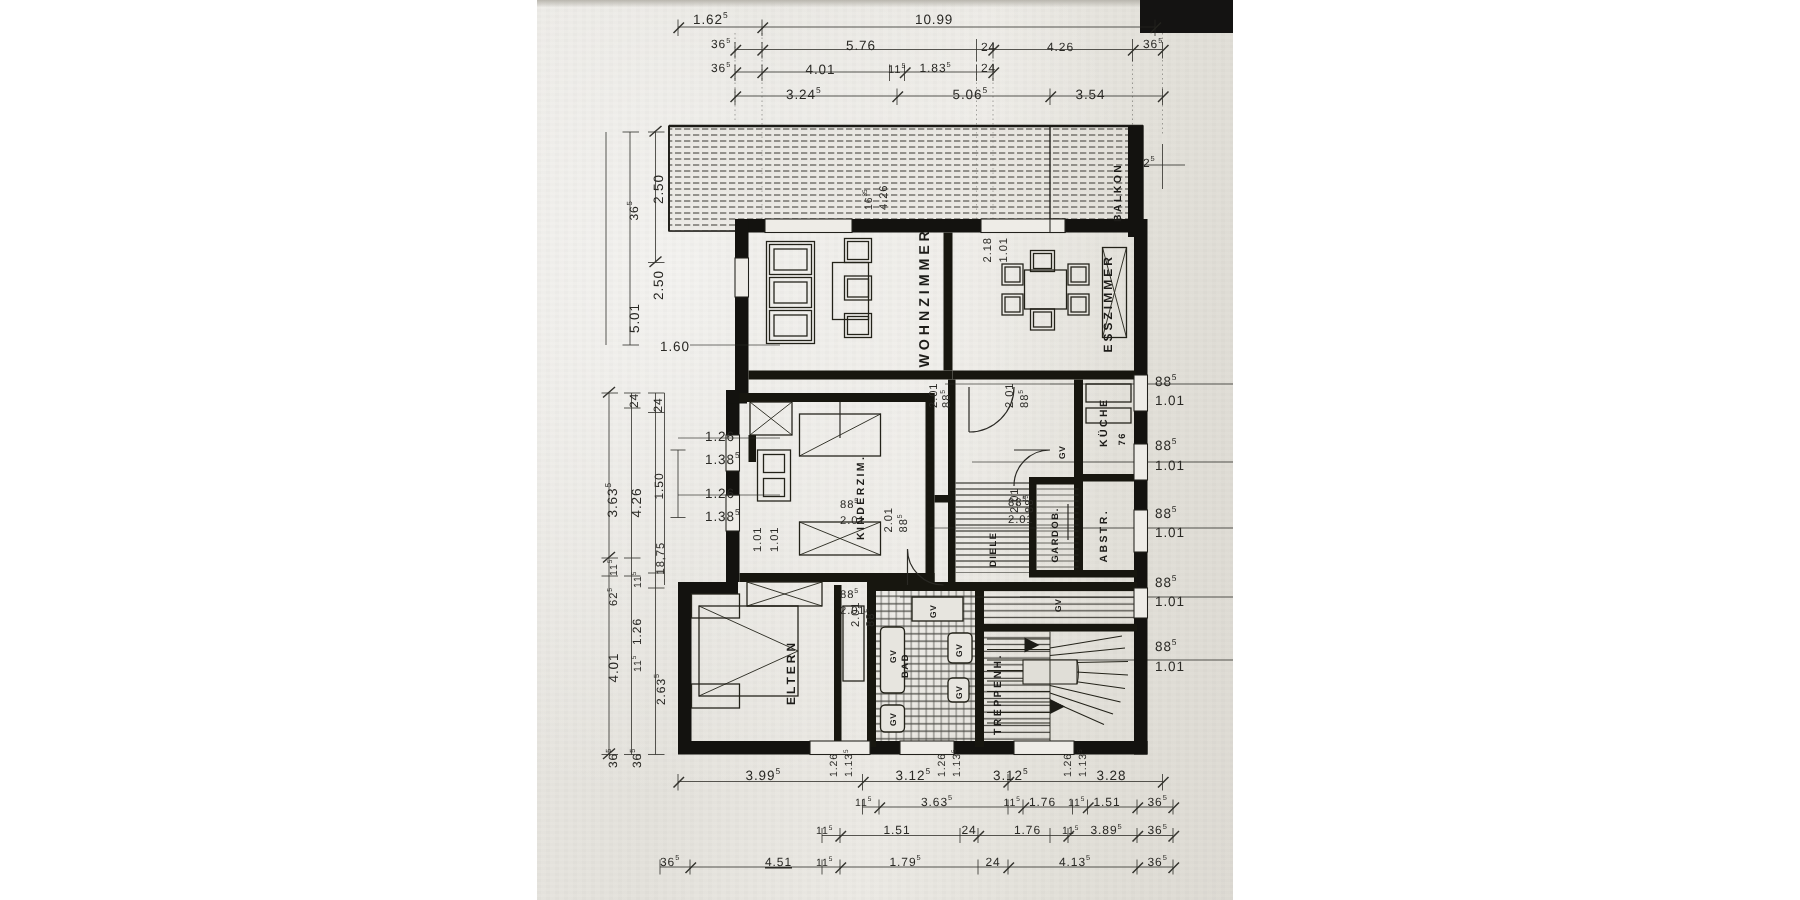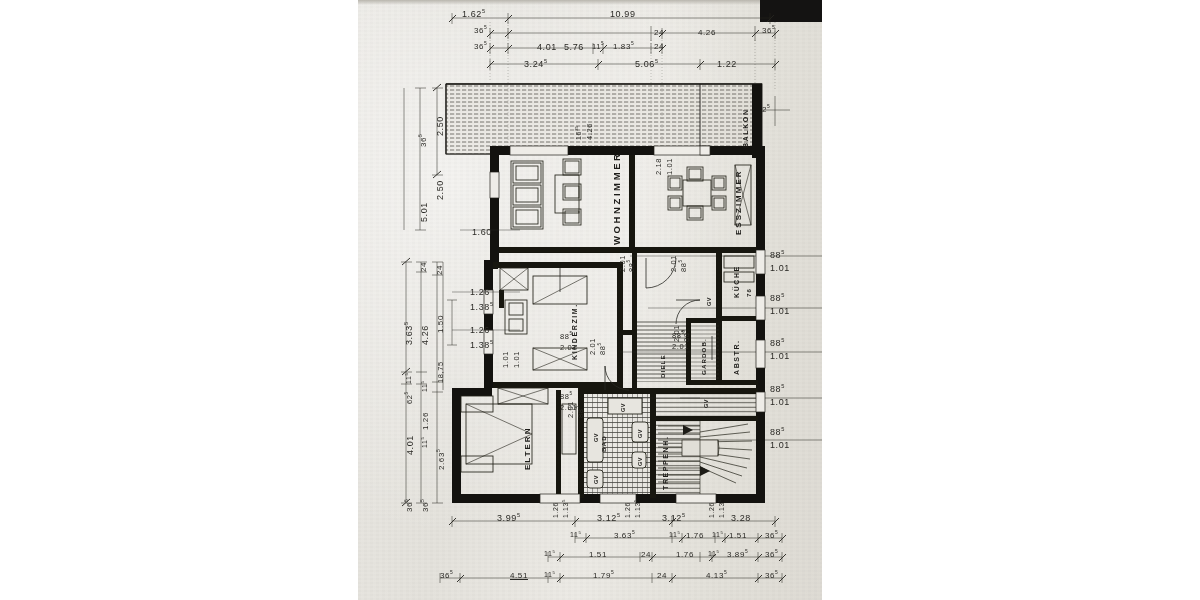--- a/index.html
+++ b/index.html
@@ -460,34 +460,34 @@
   <div class="room v tiny" style="left:637px;top:438px;">GV</div>
   <div class="room v tiny" style="left:637px;top:466px;">GV</div>
   <div class="room v tiny" style="left:620px;top:412px;">GV</div>
   <div class="room v tiny" style="left:706px;top:306px;">GV</div>
   <div class="room v tiny" style="left:703px;top:408px;">GV</div>
 
   <div class="dim d9" style="left:462px;top:8px;"><span>1.62</span><span class="sup">5</span></div>
   <div class="dim d9" style="left:610px;top:8px;"><span>10.99</span><span class="sup"></span></div>
 
   <div class="dim d8" style="left:474px;top:25px;"><span>36</span><span class="sup">5</span></div>
-  <div class="dim d9" style="left:564px;top:25px;margin-top:16px;"><span>5.76</span><span class="sup"></span></div>
+  <div class="dim d9" style="left:564px;top:25px;"><span>5.76</span><span class="sup"></span></div>
   <div class="dim d8" style="left:654px;top:27px;"><span>24</span><span class="sup"></span></div>
   <div class="dim d8" style="left:698px;top:27px;"><span>4.26</span><span class="sup"></span></div>
   <div class="dim d8" style="left:762px;top:25px;"><span>36</span><span class="sup">5</span></div>
 
   <div class="dim d8" style="left:474px;top:41px;"><span>36</span><span class="sup">5</span></div>
   <div class="dim d9" style="left:537px;top:41px;"><span>4.01</span><span class="sup"></span></div>
   <div class="dim d75" style="left:592px;top:41px;"><span>11</span><span class="sup">5</span></div>
   <div class="dim d8" style="left:613px;top:41px;"><span>1.83</span><span class="sup">5</span></div>
   <div class="dim d8" style="left:654px;top:41px;"><span>24</span><span class="sup"></span></div>
 
   <div class="dim d9" style="left:524px;top:58px;"><span>3.24</span><span class="sup">5</span></div>
   <div class="dim d9" style="left:635px;top:58px;"><span>5.06</span><span class="sup">5</span></div>
-  <div class="dim d9" style="left:717px;top:58px;"><span>1.22</span><span class="sup"></span></div>
+  <div class="dim d9" style="left:717px;top:58px;"><span>3.54</span><span class="sup"></span></div>
 
   <div class="dim d9 rot90" style="left:434px;top:136px;"><span>2.50</span><span class="sup"></span></div>
   <div class="dim d8 rot90" style="left:418px;top:147px;"><span>36</span><span class="sup">5</span></div>
   <div class="dim d9 rot90" style="left:434px;top:200px;"><span>2.50</span><span class="sup"></span></div>
   <div class="dim d9 rot90" style="left:418px;top:222px;"><span>5.01</span><span class="sup"></span></div>
 
   <div class="dim d8 rot90" style="left:434px;top:275px;"><span>24</span><span class="sup"></span></div>
   <div class="dim d8 rot90" style="left:418px;top:272px;"><span>24</span><span class="sup"></span></div>
   <div class="dim d9 rot90" style="left:403px;top:345px;"><span>3.63</span><span class="sup">5</span></div>
   <div class="dim d9 rot90" style="left:419px;top:345px;"><span>4.26</span><span class="sup"></span></div>
@@ -496,21 +496,21 @@
   <div class="dim d7 rot90" style="left:404px;top:384px;"><span>11</span><span class="sup">5</span></div>
   <div class="dim d75 rot90" style="left:404px;top:404px;"><span>62</span><span class="sup">5</span></div>
   <div class="dim d7 rot90" style="left:420px;top:392px;"><span>11</span><span class="sup">5</span></div>
   <div class="dim d8 rot90" style="left:420px;top:430px;"><span>1.26</span><span class="sup"></span></div>
   <div class="dim d9 rot90" style="left:404px;top:455px;"><span>4.01</span><span class="sup"></span></div>
   <div class="dim d7 rot90" style="left:420px;top:448px;"><span>11</span><span class="sup">5</span></div>
   <div class="dim d8 rot90" style="left:436px;top:470px;"><span>2.63</span><span class="sup">5</span></div>
   <div class="dim d8 rot90" style="left:404px;top:512px;"><span>36</span><span class="sup">5</span></div>
   <div class="dim d8 rot90" style="left:420px;top:512px;"><span>36</span><span class="sup">5</span></div>
 
-  <div class="dim d9" style="left:472px;top:226px;"><span>1.60</span><span class="sup"></span></div>
+  <div class="dim d9" style="left:440px;top:226px;"><span>1.60</span><span class="sup"></span></div>
   <div class="dim d9" style="left:470px;top:286px;"><span>1.26</span><span class="sup"></span></div>
   <div class="dim d9" style="left:470px;top:301px;"><span>1.38</span><span class="sup">5</span></div>
   <div class="dim d9" style="left:470px;top:324px;"><span>1.26</span><span class="sup"></span></div>
   <div class="dim d9" style="left:470px;top:339px;"><span>1.38</span><span class="sup">5</span></div>
   <div class="dim d75 rot90" style="left:500px;top:368px;"><span>1.01</span><span class="sup"></span></div>
   <div class="dim d75 rot90" style="left:511px;top:368px;"><span>1.01</span><span class="sup"></span></div>
 
   <div class="dim d75 rot90" style="left:584px;top:140px;"><span>4.26</span><span class="sup"></span></div>
   <div class="dim d7 rot90" style="left:574px;top:140px;"><span>16</span><span class="sup">35</span></div>
 

